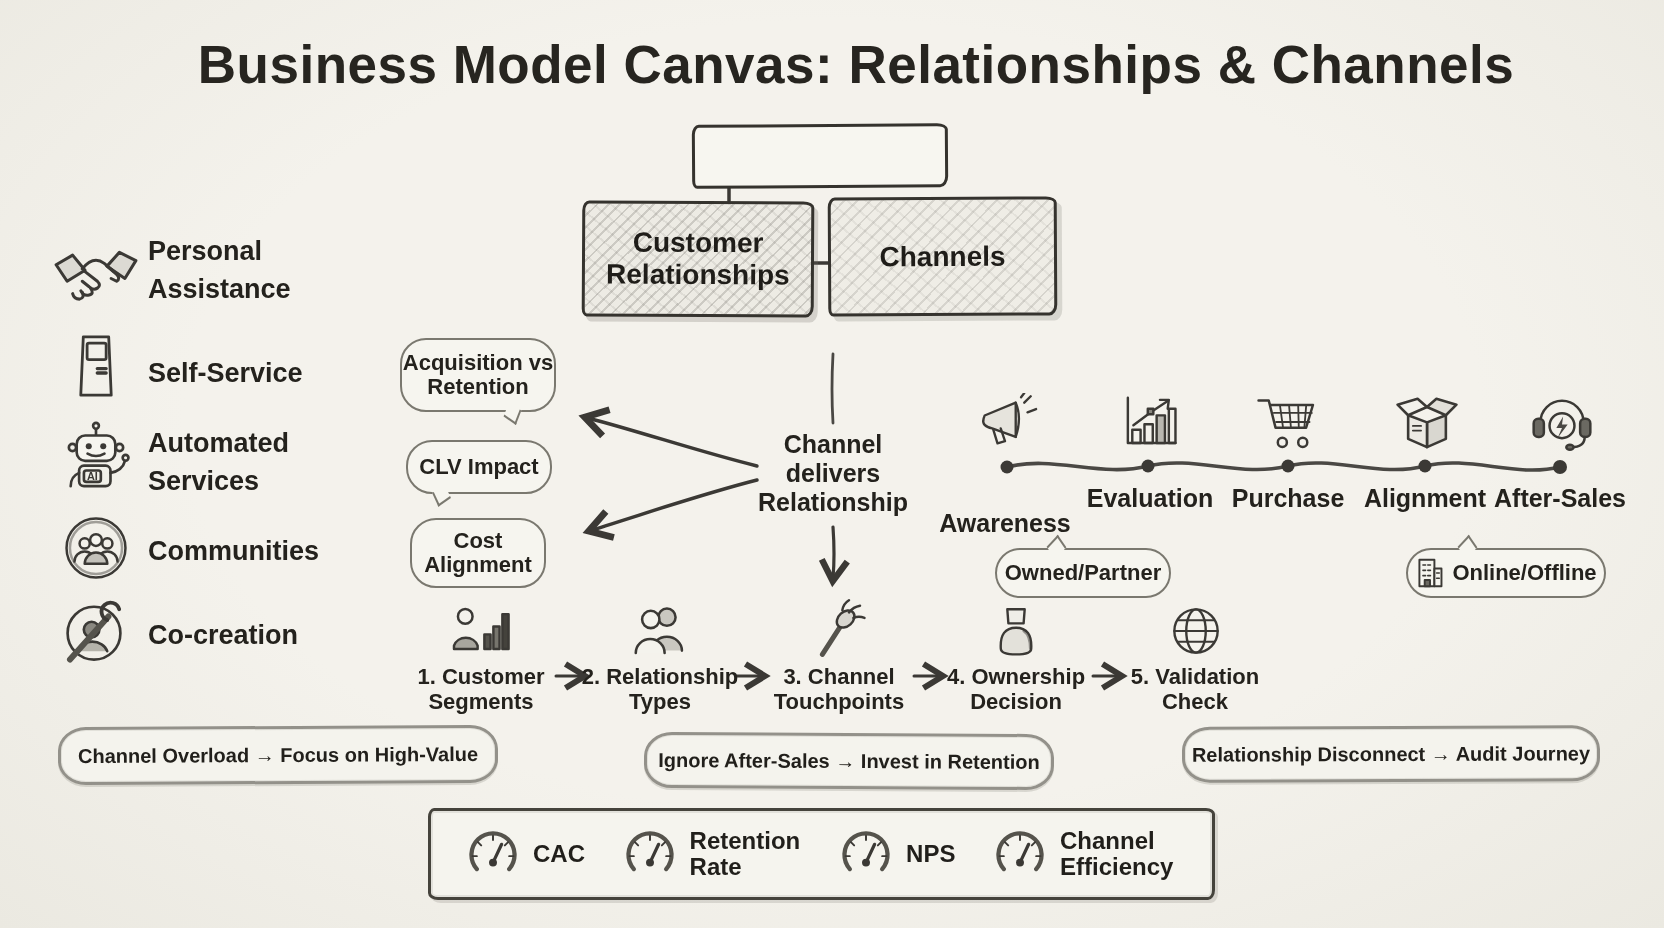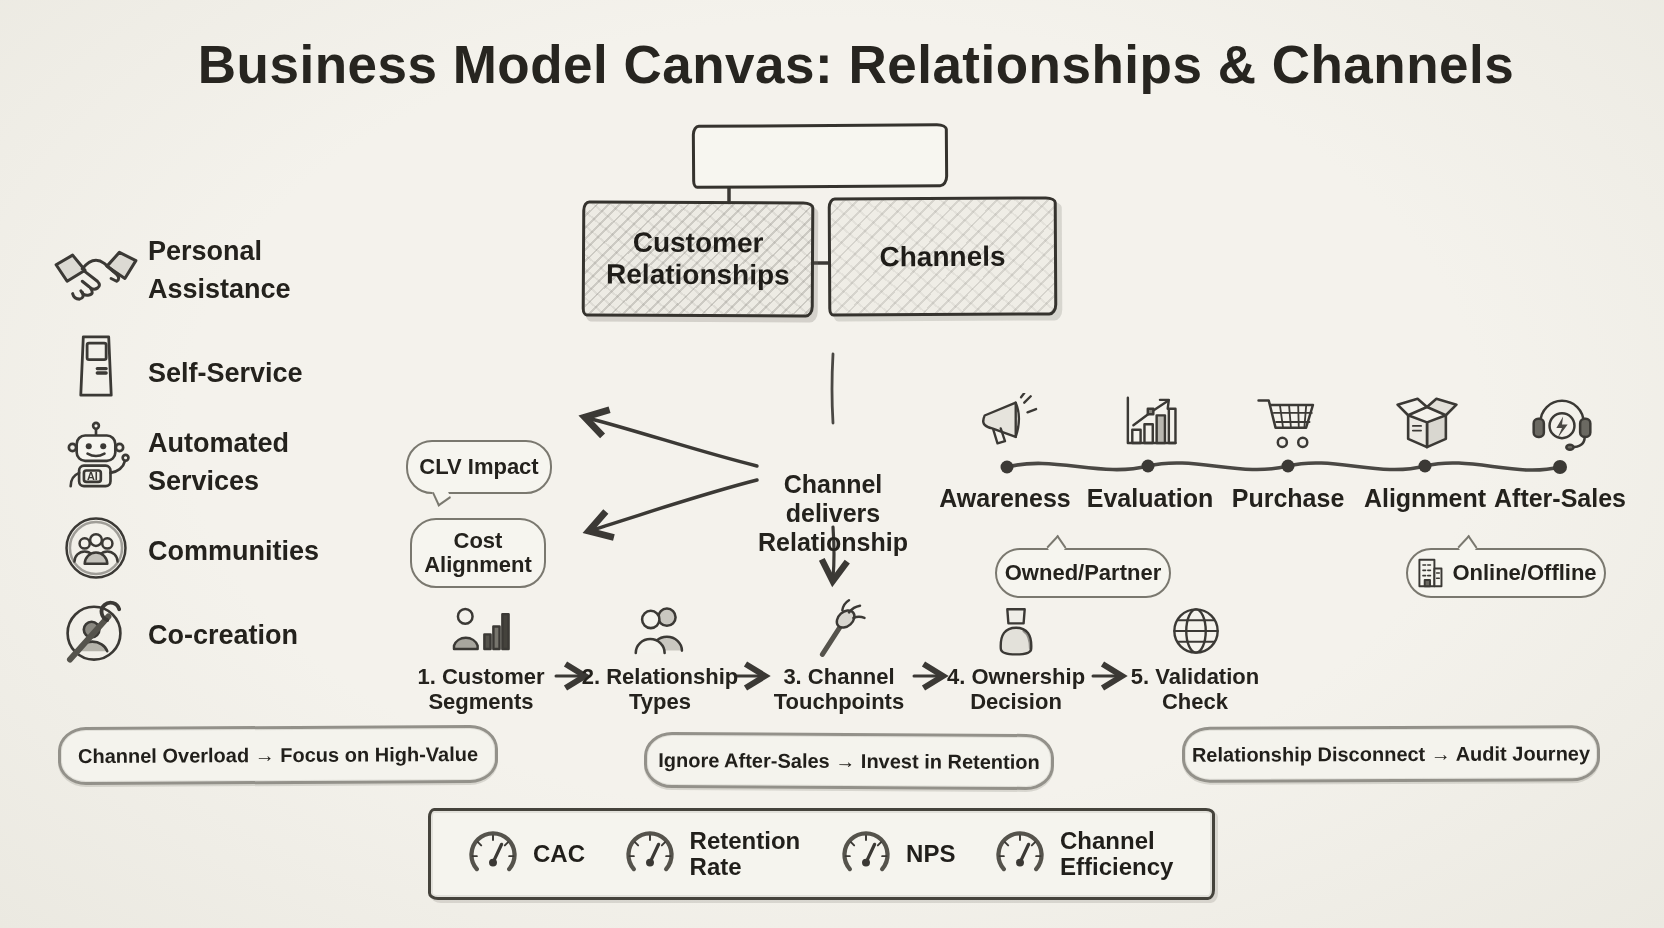--- a/index.html
+++ b/index.html
@@ -62,21 +62,21 @@
   }
   .tail-dr::after{right:34px;}
   .tail-dl::after{left:26px;transform:rotate(65deg) skew(10deg);}
   .tail-up::before{
     content:"";position:absolute;top:-11px;left:52px;width:13px;height:14px;background:#f6f5ef;
     border-left:2.5px solid #7a786f;border-top:2.5px solid #7a786f;
     transform:rotate(55deg) skew(12deg);
   }
 
   
-  #center-note{font-size:25px;line-height:29px;font-weight:bold;color:#24221d;margin-top:40px;}
+  #center-note{font-size:25px;line-height:29px;font-weight:bold;color:#24221d;}
 
   
   .stage-label{font-size:25px;font-weight:bold;color:#24221d;}
 
   
   .step-label{font-size:22px;line-height:25px;font-weight:bold;color:#24221d;}
 
   
   .pill{
     border:3px solid #93918a;border-radius:28px / 24px;background:#f4f3ed;
@@ -201,38 +201,41 @@
     <svg class="sk" width="72" height="72" viewBox="0 0 60 60">
       <circle cx="30" cy="31" r="22"></circle>
       <circle cx="28" cy="28" r="6.5" fill="#8a8880"></circle>
       <path d="M16,46 a13,11 0 0 1 25,0" fill="#b5b3aa"></path>
       <line x1="10" y1="53" x2="42" y2="17" stroke-width="5" stroke="#55534c"></line>
       <path d="M41,20 a7.5,7.5 0 1 1 10,-9" stroke-width="3.2"></path>
     </svg>
   </div>
   <div class="abs rel-label" style="left:148px;top:616px;width:220px;z-index:2;">Co-creation</div>
 
+  <div class="bubble tail-down tail-dr" style="left:400px;top:338px;width:152px;height:70px;z-index:2;">
+    <span>Acquisition vs Retention</span>
+  </div>
   <div class="bubble tail-down tail-dl" style="left:406px;top:440px;width:142px;height:50px;z-index:2;">
     <span>CLV Impact</span>
   </div>
   <div class="bubble" style="left:410px;top:518px;width:132px;height:66px;z-index:2;">
     <span>Cost Alignment</span>
   </div>
 
   <div class="abs ctr" id="center-note" style="left:758px;top:430px;width:150px;z-index:2;">Channel delivers Relationship</div>
 
   <div class="abs icon" style="left:940px;top:392px;width:130px;height:62px;z-index:2;">
     <svg class="sk" width="78" height="60" viewBox="0 0 64 56">
       <path d="M13,21 L42,9 L42,41 L20,33 Q10,31 12,24 Z" fill="#e6e4dd"></path>
       <path d="M42,9 q6,14 0,32"></path>
       <path d="M21,34 l4,13 l7,-2 l-4,-12"></path>
       <path d="M50,9 l6,-6 M53,18 l8,-3 M47,4 l3,-4"></path>
     </svg>
   </div>
-  <div class="abs ctr stage-label" style="left:930px;top:484px;width:150px;z-index:2;">Awareness</div>
+  <div class="abs ctr stage-label" style="left:930px;top:509px;width:150px;z-index:2;">Awareness</div>
 
   <div class="abs icon" style="left:1085px;top:390px;width:130px;height:64px;z-index:2;">
     <svg class="sk" width="62" height="58" viewBox="0 0 56 50">
       <path d="M8,3 V44 H51"></path>
       <rect x="12" y="32" width="7.5" height="12"></rect>
       <rect x="23" y="27" width="7.5" height="17"></rect>
       <rect x="34" y="19" width="7.5" height="25" fill="#b9b7b0"></rect>
       <rect x="45" y="13" width="6" height="31"></rect>
       <path d="M13,28 L29,16 L44,6"></path>
       <path d="M37,5 L45,5 L44,13"></path>

